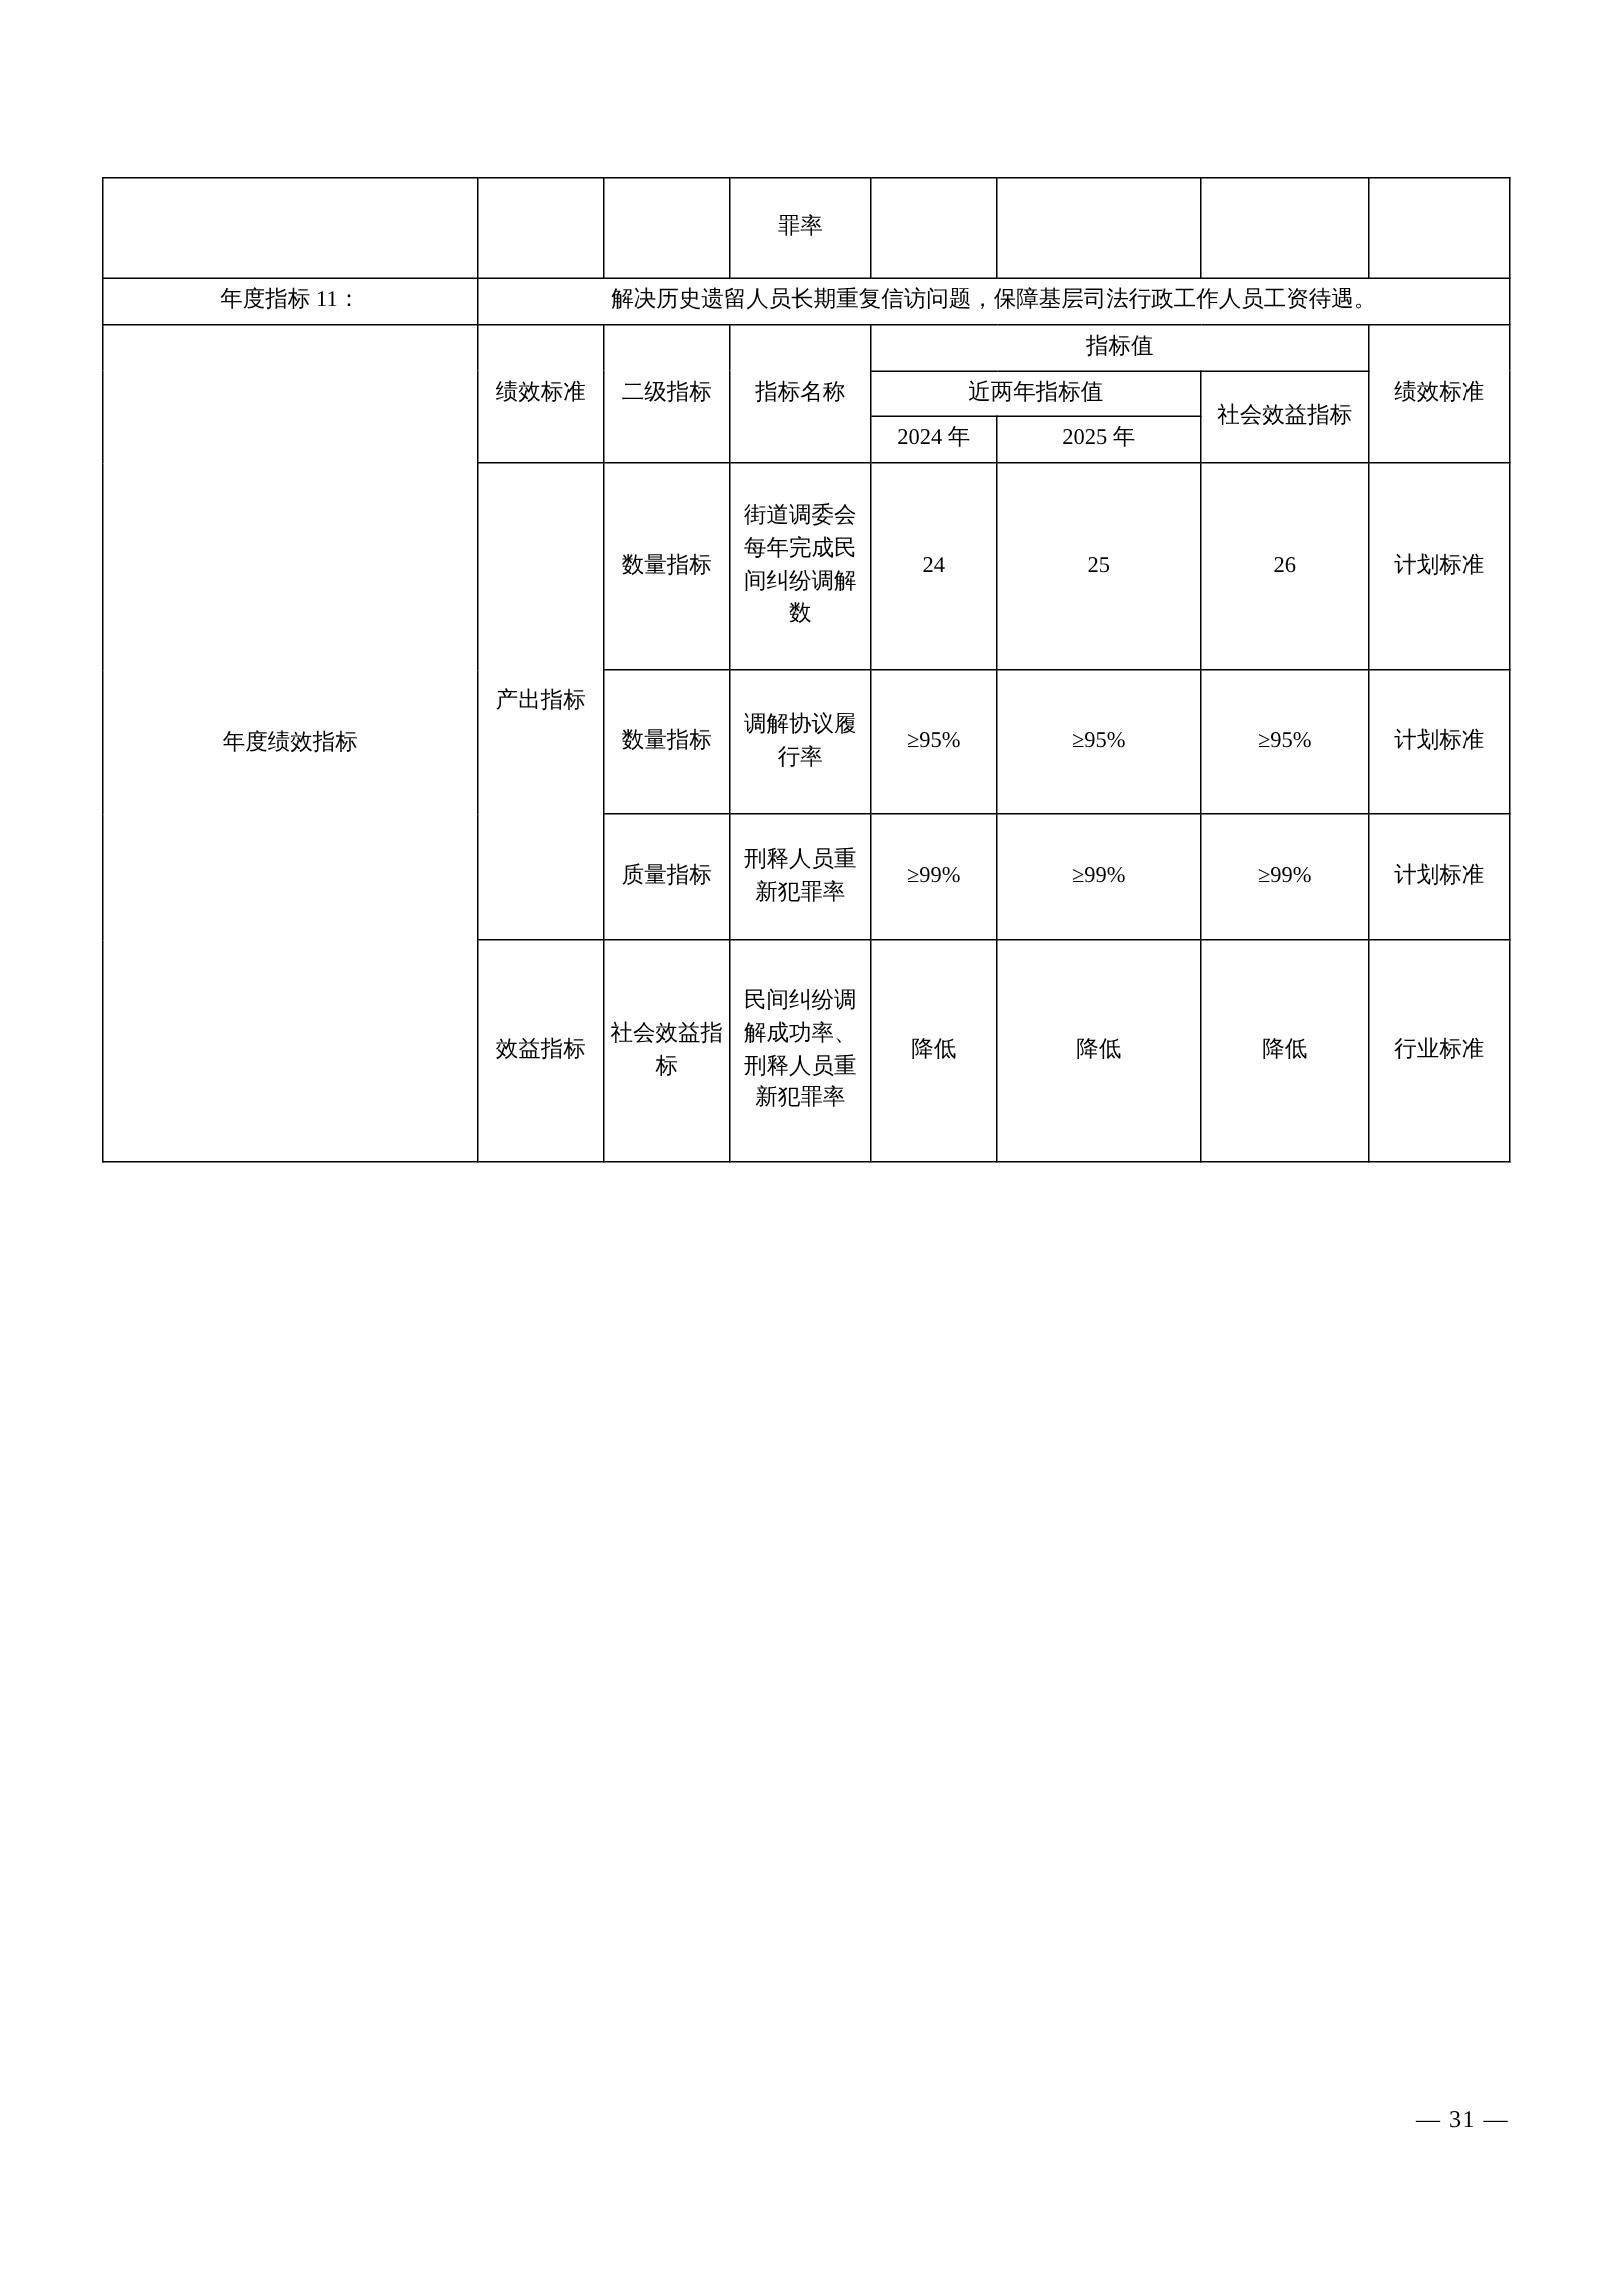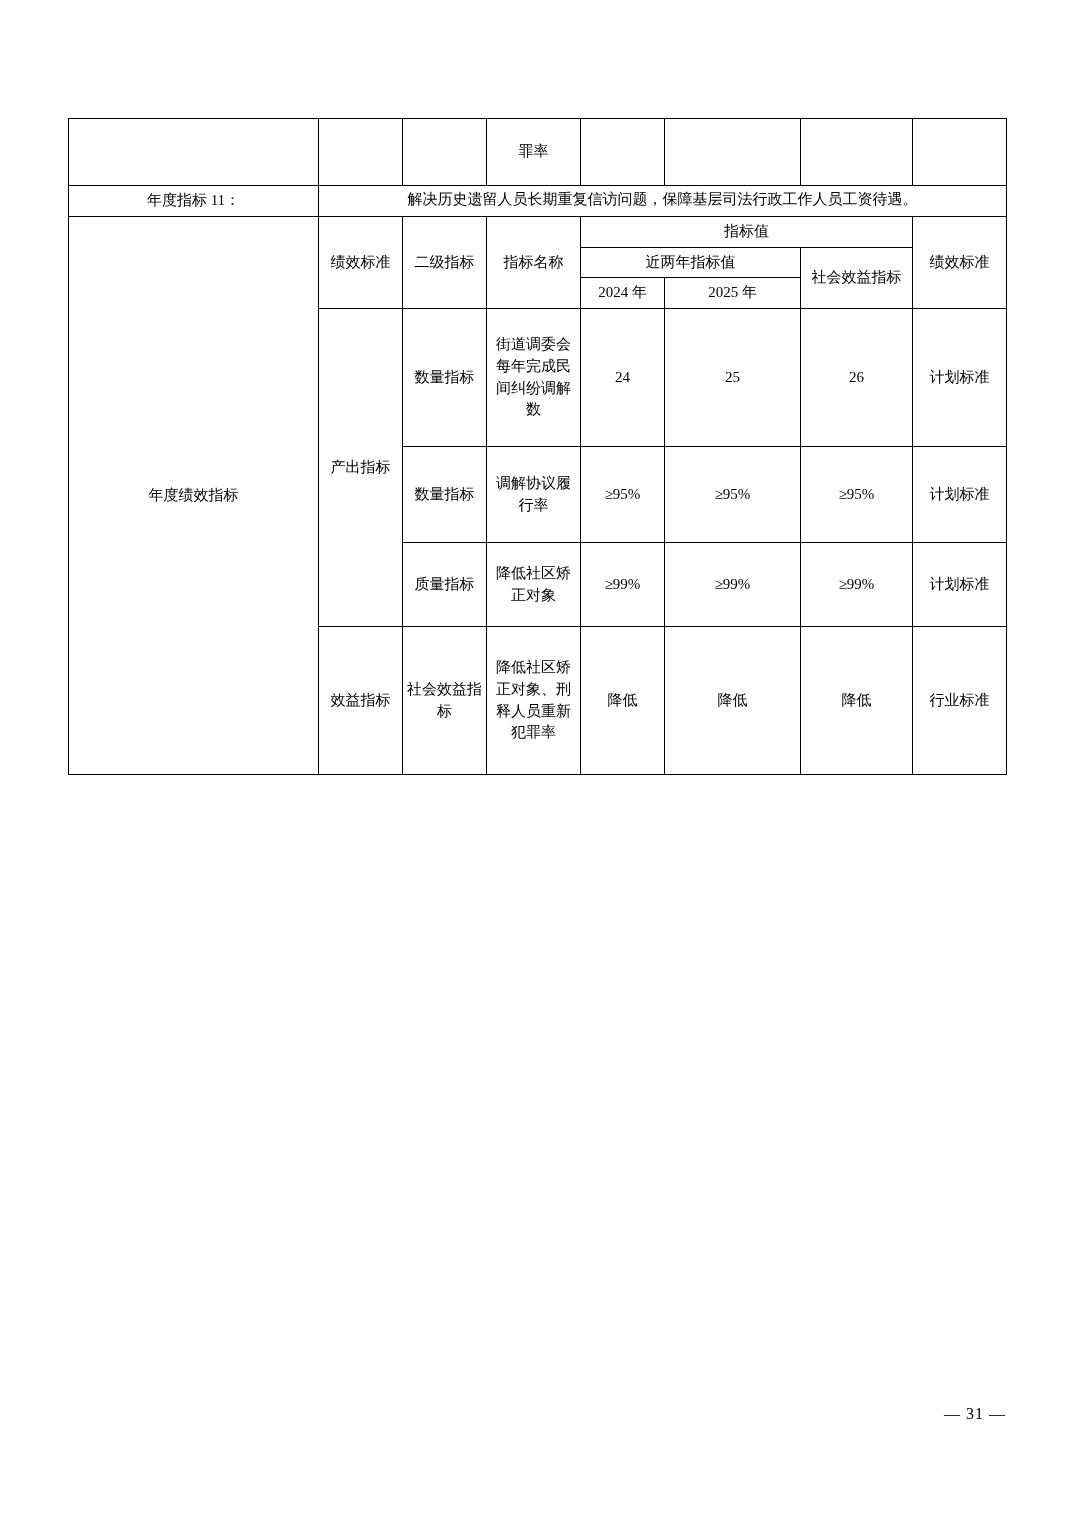--- a/index.html
+++ b/index.html
@@ -148,31 +148,31 @@
       <td class="big">数量指标</td>
       <td class="tiny">调解协议履行率</td>
       <td class="small">≥95%</td>
       <td class="small">≥95%</td>
       <td class="small">≥95%</td>
       <td class="med">计划标准</td>
     </tr>
 
     <tr style="height:84px">
       <td class="big">质量指标</td>
-      <td class="tiny">降低社区矫正对象</td>
+      <td class="tiny">刑释人员重新犯罪率</td>
       <td class="small">≥99%</td>
       <td class="small">≥99%</td>
       <td class="small">≥99%</td>
       <td class="med">计划标准</td>
     </tr>
 
     <tr style="height:148px">
       <td class="med">效益指标</td>
       <td class="med">社会效益指标</td>
-      <td class="tiny">降低社区矫正对象、刑释人员重新犯罪率</td>
+      <td class="tiny">民间纠纷调解成功率、刑释人员重新犯罪率</td>
       <td class="small">降低</td>
       <td class="small">降低</td>
       <td class="small">降低</td>
       <td class="med">行业标准</td>
     </tr>
   </tbody>
     </table>
 
   <div class="footer">— 31 —</div>
 

